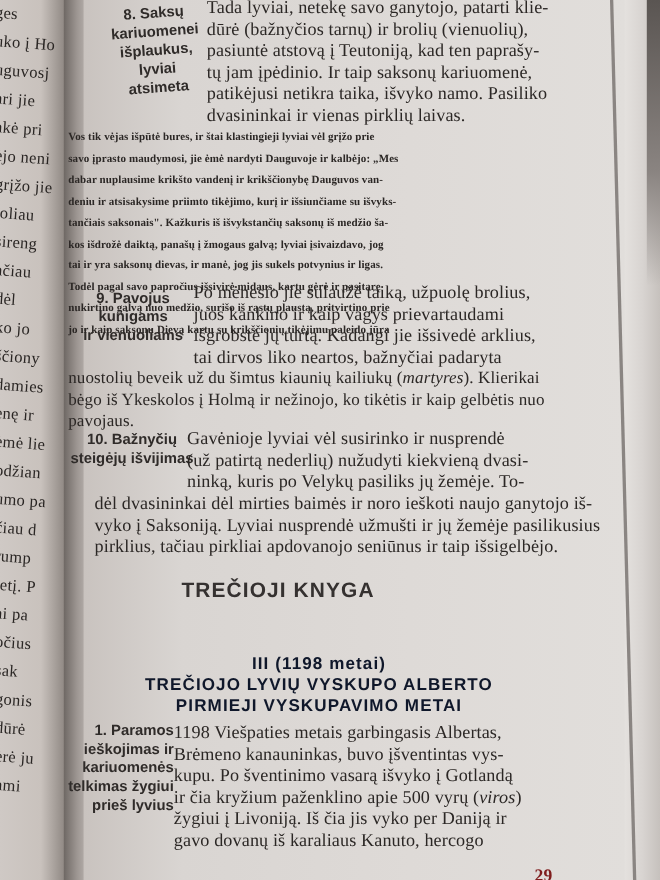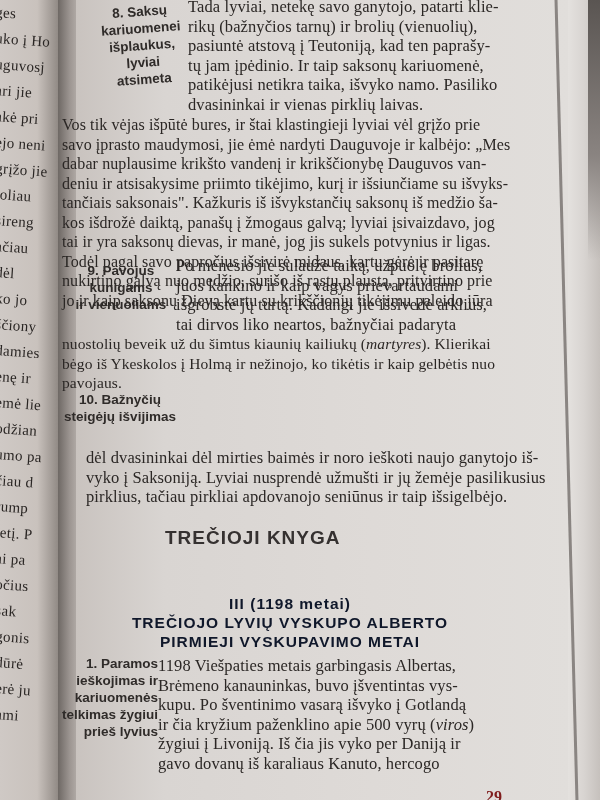--- a/index.html
+++ b/index.html
@@ -104,27 +104,27 @@
 
   <div class="margin-note" style="left:92px; top:3px; width:100px; transform:rotate(-4deg);">
     <div>8. Saksų</div>
     <div>kariuomenei</div>
     <div>išplaukus,</div>
     <div>lyviai</div>
     <div>atsimeta</div>
   </div>
   <div class="para" style="left:188px; top:-3px; width:370px;">
     <span class="ln">Tada lyviai, netekę savo ganytojo, patarti klie-</span>
-    <span class="ln">rikų (bažnyčios tarnų) ir brolių (vienuolių),</span>
+    <span class="ln">dūrė (bažnyčios tarnų) ir brolių (vienuolių),</span>
     <span class="ln">pasiuntė atstovą į Teutoniją, kad ten paprašy-</span>
     <span class="ln">tų jam įpėdinio. Ir taip saksonų kariuomenė,</span>
     <span class="ln">patikėjusi netikra taika, išvyko namo. Pasiliko</span>
     <span class="ln">dvasininkai ir vienas pirklių laivas.</span>
   </div>
-  <div class="para" style="left:62px; top:115px; width:500px; font-size:16px;">
+  <div class="para" style="left:62px; top:115px; width:500px; font-size:10px;font-weight:bold;">
     <span class="ln">Vos tik vėjas išpūtė bures, ir štai klastingieji lyviai vėl grįžo prie</span>
     <span class="ln">savo įprasto maudymosi, jie ėmė nardyti Dauguvoje ir kalbėjo: „Mes</span>
     <span class="ln">dabar nuplausime krikšto vandenį ir krikščionybę Dauguvos van-</span>
     <span class="ln">deniu ir atsisakysime priimto tikėjimo, kurį ir išsiunčiame su išvyks-</span>
     <span class="ln">tančiais saksonais". Kažkuris iš išvykstančių saksonų iš medžio ša-</span>
     <span class="ln">kos išdrožė daiktą, panašų į žmogaus galvą; lyviai įsivaizdavo, jog</span>
     <span class="ln">tai ir yra saksonų dievas, ir manė, jog jis sukels potvynius ir ligas.</span>
     <span class="ln">Todėl pagal savo papročius išsivirė midaus, kartu gėrė ir pasitarę</span>
     <span class="ln">nukirtino galvą nuo medžio, surišo iš rąstų plaustą, pritvirtino prie</span>
     <span class="ln">jo ir kaip saksonų Dievą kartu su krikščionių tikėjimu paleido jūra</span>
@@ -143,20 +143,25 @@
   </div>
   <div class="para" style="left:62px; top:334px; width:500px; font-size:15.5px;">
     <span class="ln">nuostolių beveik už du šimtus kiaunių kailiukų (<i>martyres</i>). Klierikai</span>
     <span class="ln">bėgo iš Ykeskolos į Holmą ir nežinojo, ko tikėtis ir kaip gelbėtis nuo</span>
     <span class="ln">pavojaus.</span>
   </div>
 
   <div class="margin-note" style="left:62px; top:391px; width:116px;">
     <div>10. Bažnyčių</div>
     <div>steigėjų išvijimas</div>
+  </div>
+  <div class="para" style="left:170px; top:389px; width:392px;">
+    <span class="ln">Gavėnioje lyviai vėl susirinko ir nusprendė</span>
+    <span class="ln">(už patirtą nederlių) nužudyti kiekvieną dvasi-</span>
+    <span class="ln">ninką, kuris po Velykų pasiliks jų žemėje. To-</span>
   </div>
   <div class="para" style="left:58px; top:448px; width:504px;padding-left:28px;">
     <span class="ln">dėl dvasininkai dėl mirties baimės ir noro ieškoti naujo ganytojo iš-</span>
     <span class="ln">vyko į Saksoniją. Lyviai nusprendė užmušti ir jų žemėje pasilikusius</span>
     <span class="ln">pirklius, tačiau pirkliai apdovanojo seniūnus ir taip išsigelbėjo.</span>
   </div>
 
   <div class="heading-book">TREČIOJI KNYGA</div>
 
   <div class="heading-chap">

